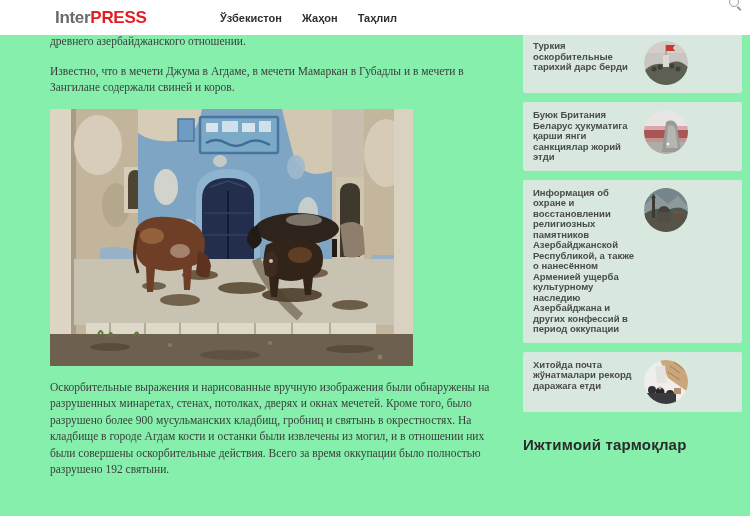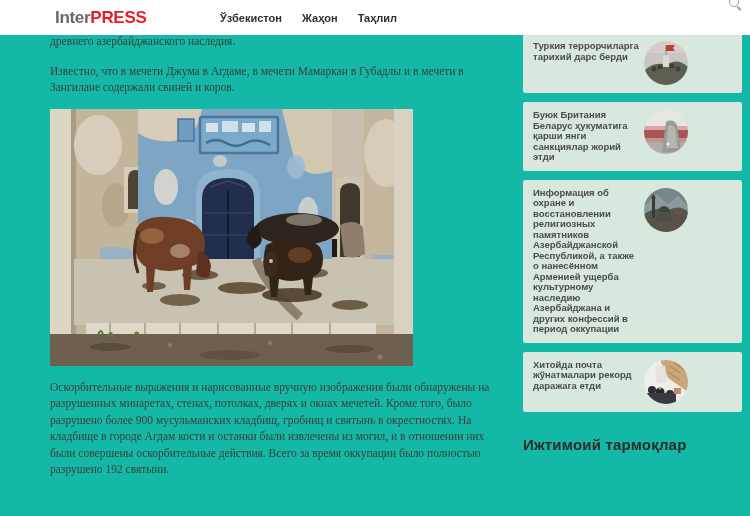--- a/index.html
+++ b/index.html
@@ -1,20 +1,20 @@
 <!DOCTYPE html>
 <html><head>
 <meta charset="utf-8">
 <style>
   html,body { margin:0; padding:0; }
   body {
     width:750px; height:516px; overflow:hidden; background:#ffffff;
     font-family:"Liberation Sans", sans-serif;
   }
-  .page { position:relative; width:750px; height:516px; background:#14b8a6; overflow:hidden; }
+  .page { position:relative; width:750px; height:516px; background:#86efac; overflow:hidden; }
 
   
   .header { position:absolute; top:0; left:0; width:750px; height:35px; background:#fff; z-index:5; }
   .logo { position:absolute; left:55px; top:8px; font-size:17px; font-weight:700; letter-spacing:-0.3px; cursor:pointer; }
   .logo .part1 { color:#6a6b6e; }
   .logo .part2 { color:#e31e24; }
   .nav { position:absolute; left:220px; top:12px; display:flex; gap:20px; }
   .nav-item { font-size:11px; font-weight:700; color:#2f2f2f; cursor:pointer; white-space:nowrap; }
   .search { position:absolute; right:7px; top:-3px; width:14px; height:14px; }
   .search .lens { position:absolute; left:0; top:0; width:8px; height:8px; border:1.5px solid #9a9da0; border-radius:50%; }
@@ -50,21 +50,21 @@
       <span class="nav-item">Жаҳон</span>
       <span class="nav-item">Таҳлил</span>
     </div>
     <div class="search">
       <span class="lens"></span>
       <span class="handle"></span>
     </div>
   </div>
 
   <div class="article">
-    <p>древнего азербайджанского наследия.</p>
+    <p>древнего азербайджанского отношении.</p>
     <p>Известно, что в мечети Джума в Агдаме, в мечети Мамаркан в Губадлы и в мечети в Зангилане содержали свиней и коров.</p>
 
     <div class="photo-wrap">
       <svg width="363" height="257" viewBox="0 0 363 257">
 
         <rect width="363" height="257" fill="#c9bead"></rect>
 
         <rect x="0" y="0" width="24" height="257" fill="#ddd6c4"></rect>
         <rect x="21" y="0" width="7" height="232" fill="#a89c84"></rect>
 
@@ -152,21 +152,21 @@
         <path d="M290 116 q14-7 23 2 l2 27 q-11 6-21 2 z" fill="#8d7f6c"></path>
       </svg>
     </div>
 
     <p>Оскорбительные выражения и нарисованные вручную изображения были обнаружены на разрушенных минаретах, стенах, потолках, дверях и окнах мечетей. Кроме того, было разрушено более 900 мусульманских кладбищ, гробниц и святынь в окрестностях. На кладбище в городе Агдам кости и останки были извлечены из могил, и в отношении них были совершены оскорбительные действия. Всего за время оккупации было полностью разрушено 192 святыни.</p>
   </div>
 
   <div class="sidebar">
 
     <div class="card">
-      <div class="card-title">Туркия террорчиларга тарихий дарс берди</div>
+      <div class="card-title">Туркия оскорбительные тарихий дарс берди</div>
       <div class="news-thumb">
         <svg width="44" height="44" viewBox="0 0 44 44">
           <circle cx="22" cy="22" r="22" fill="#c9c5c2"></circle>
           <rect x="0" y="0" width="44" height="12" fill="#d8d0cc" opacity="0.7"></rect>
           <path d="M0 30 q10-10 22-6 q12-8 22 2 L44 44 L0 44 z" fill="#5c5f52"></path>
           <circle cx="10" cy="28" r="2.5" fill="#3e4136"></circle>
             <circle cx="16" cy="26" r="2.5" fill="#3e4136"></circle>
           <circle cx="28" cy="25" r="2.5" fill="#3e4136"></circle>
             <circle cx="34" cy="28" r="2.5" fill="#3e4136"></circle>
           <rect x="19" y="14" width="6" height="12" fill="#ddd9d2"></rect>

